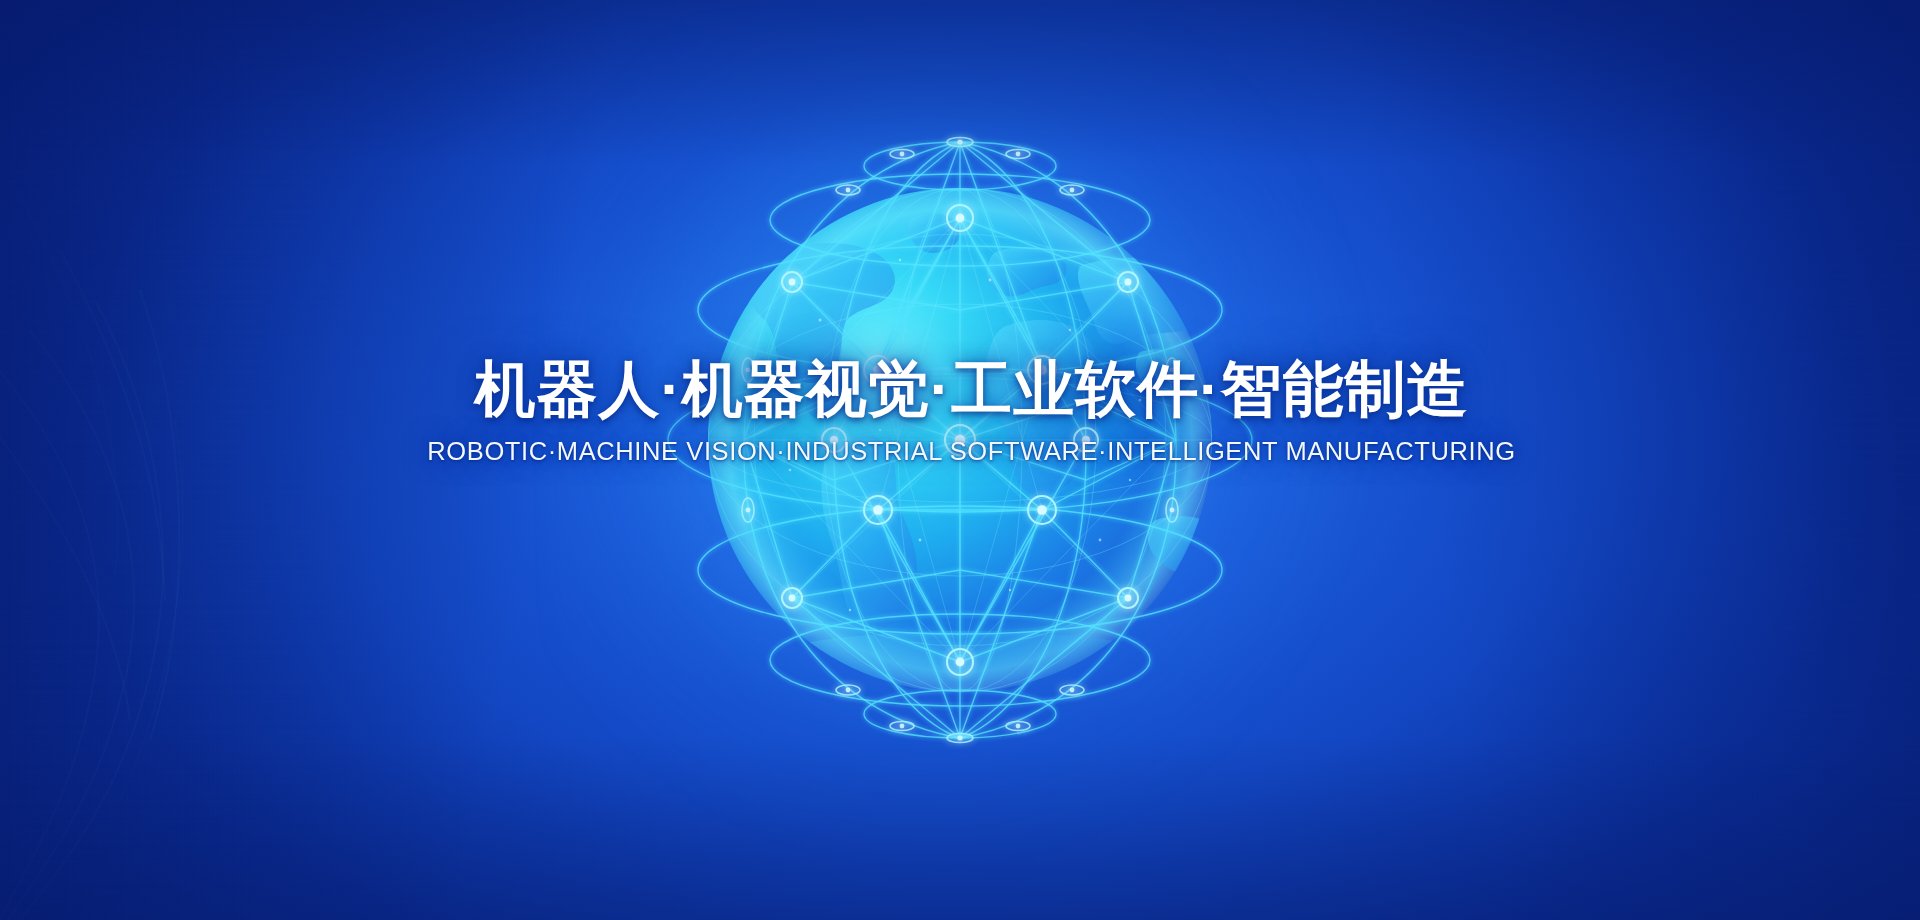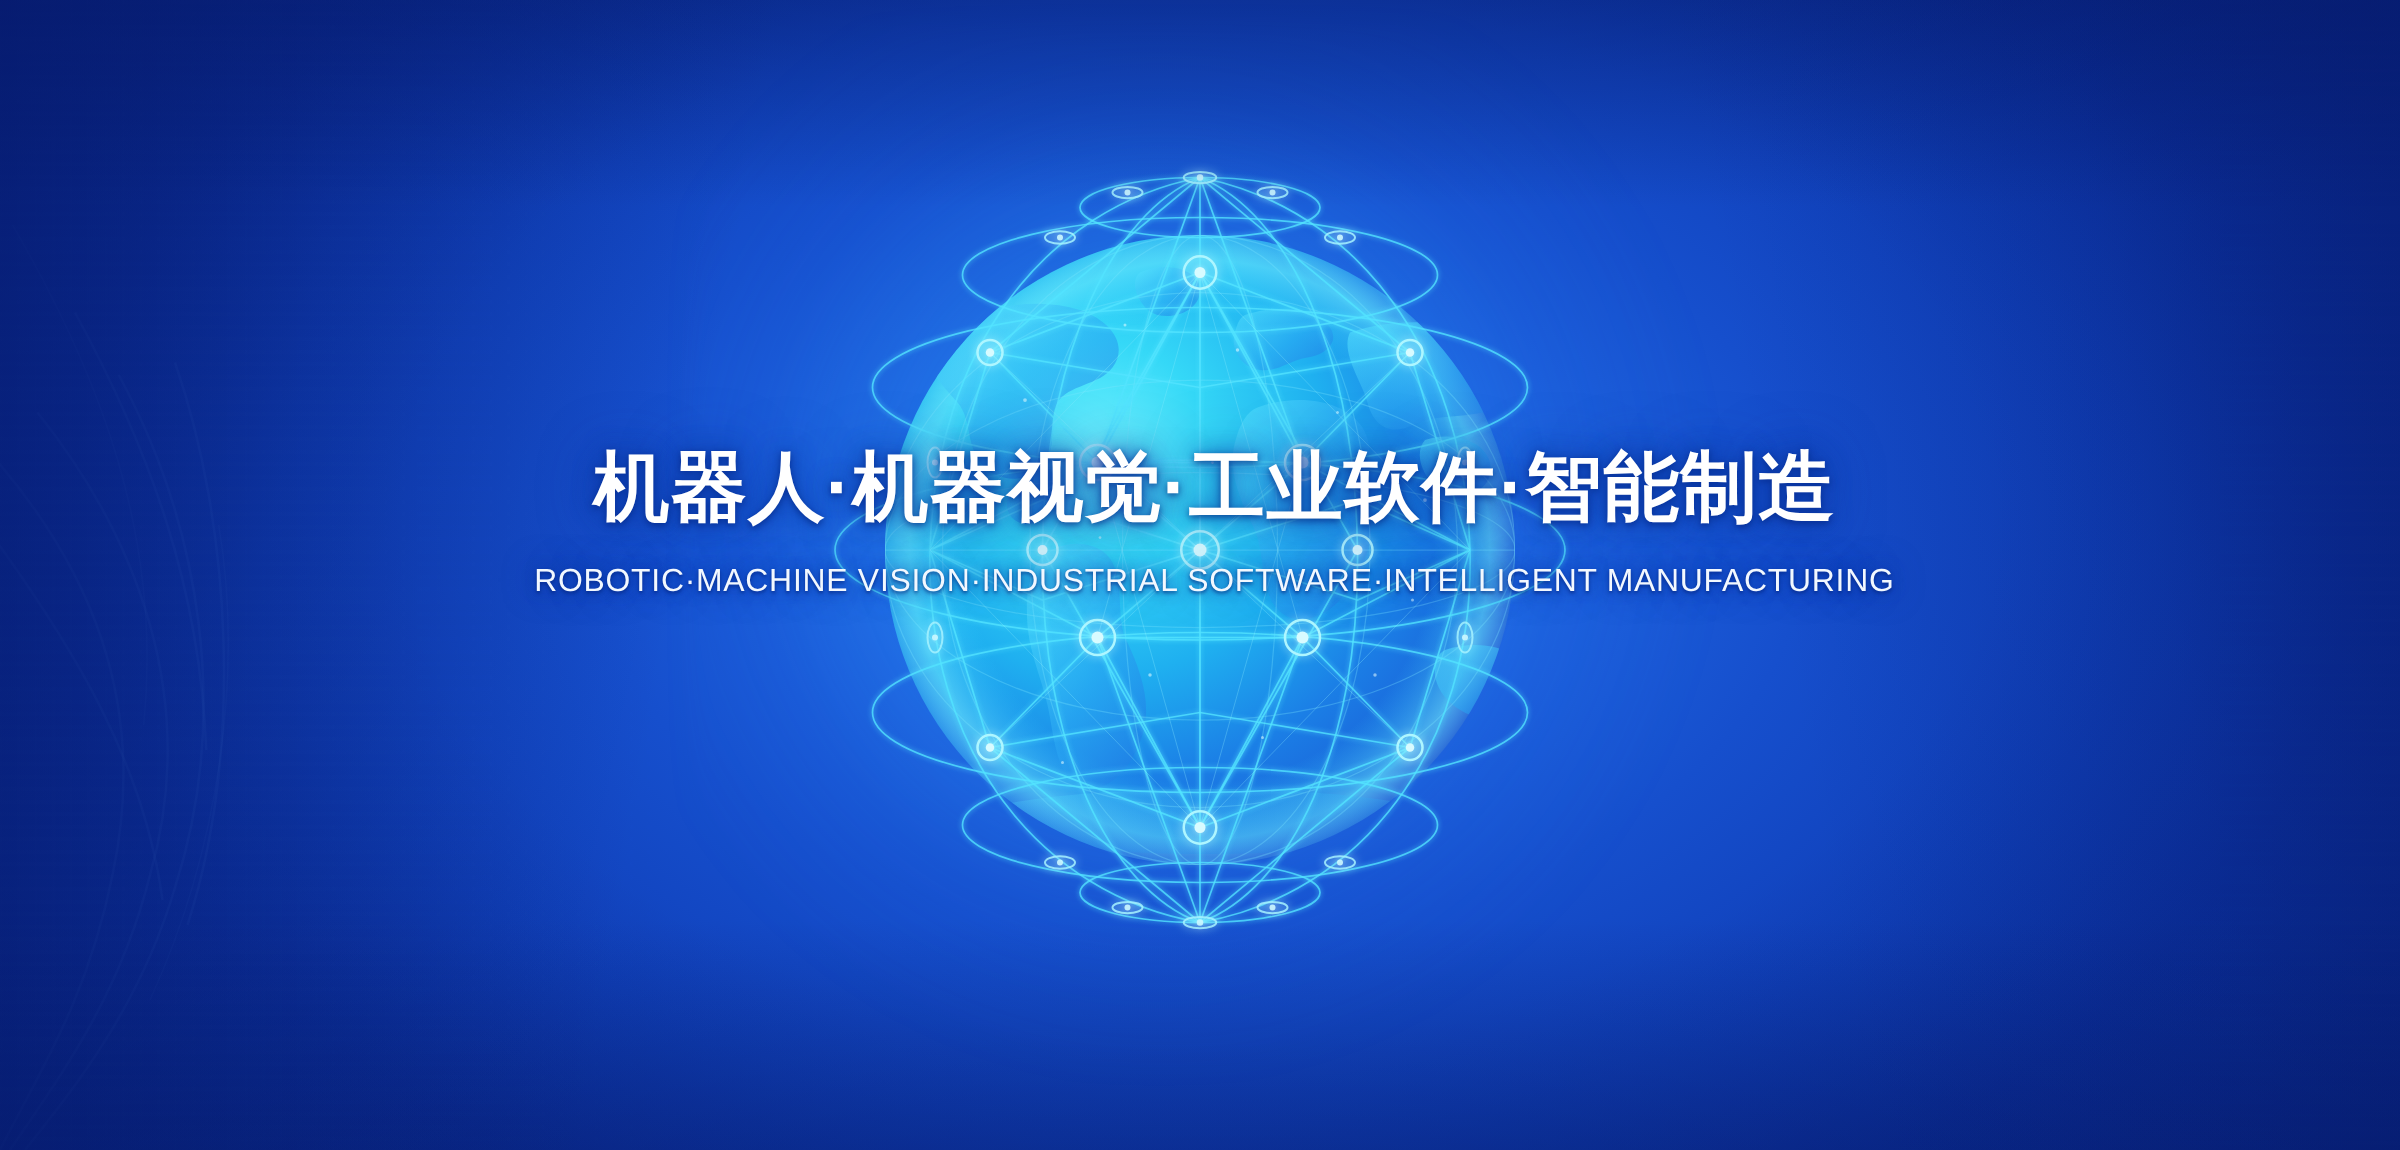--- a/index.html
+++ b/index.html
@@ -135,21 +135,21 @@
     line-height: 74px;
     letter-spacing: 1px;
     color: #ffffff;
     text-shadow:
       0 0 18px rgba(10,60,170,0.85),
       0 0 44px rgba(8,46,150,0.70),
       0 2px 6px rgba(4,30,110,0.75);
     white-space: nowrap;
   }
   .subline {
-    margin: 24px 0 0 0;
+    margin: 10px 0 0 0;
     font-family: "Liberation Sans", "DejaVu Sans", sans-serif;
     font-weight: 400;
     font-size: 25.5px;
     line-height: 30px;
     letter-spacing: 0.6px;
     color: #f2f8ff;
     text-shadow:
       0 0 10px rgba(10,60,170,0.85),
       0 0 26px rgba(8,46,150,0.6),
       0 1px 3px rgba(4,30,110,0.7);

